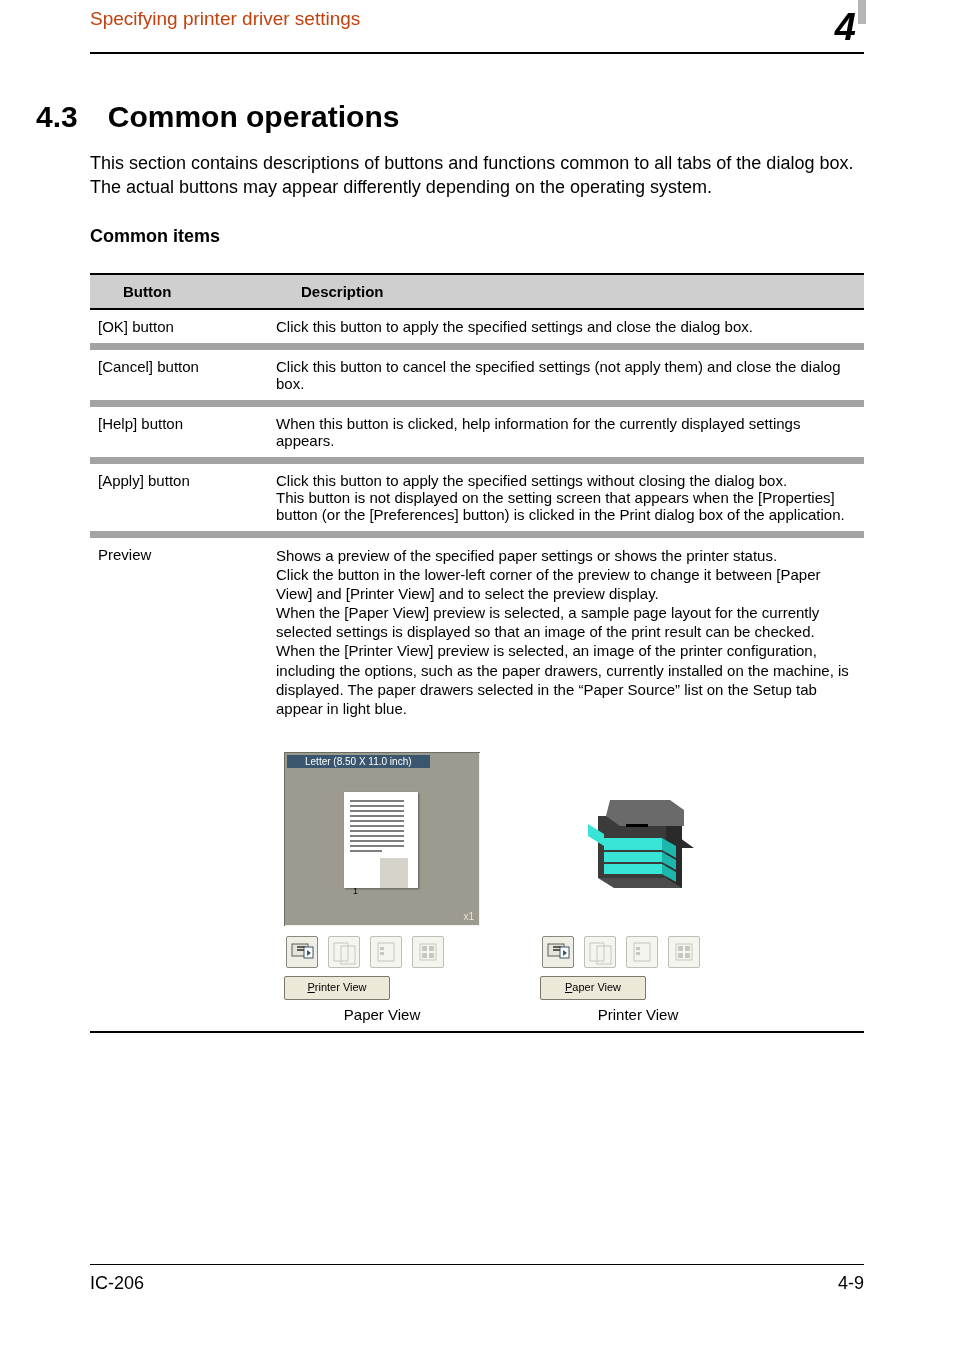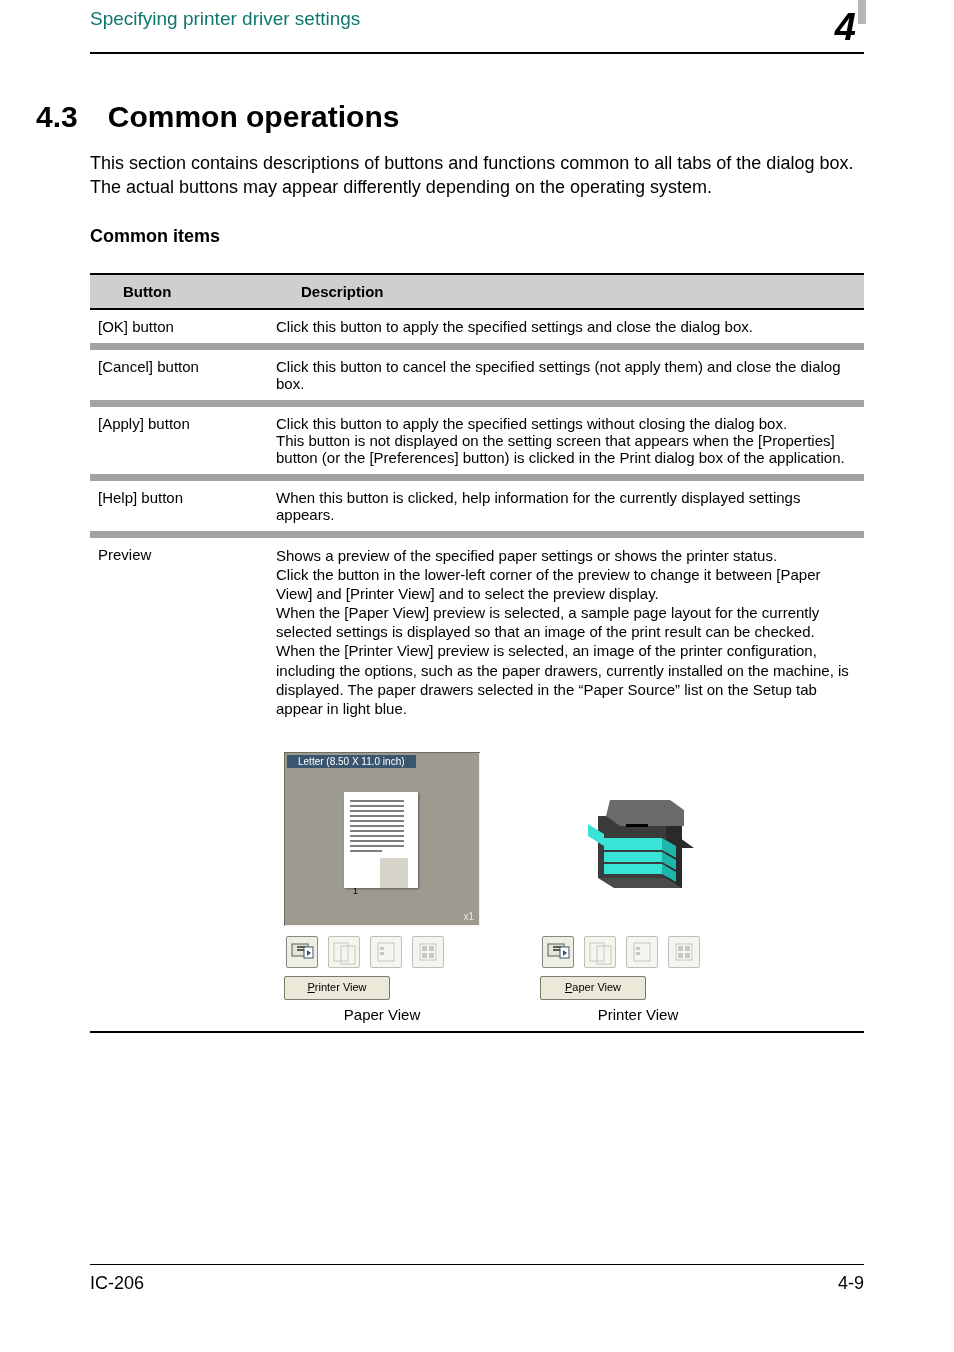--- a/index.html
+++ b/index.html
@@ -17,21 +17,21 @@
   }
   .header {
     position: absolute;
     top: 8px;
     left: 90px;
     right: 90px;
     height: 52px;
   }
   .header-title {
     font-size: 19px;
-    color: #0f766e;
+    color: #c2410c;
   }
   .header-number-box {
     position: absolute;
     right: 0;
     top: -8px;
     width: 54px;
     height: 52px;
   }
   .gray-bar {
     position: absolute;
@@ -150,21 +150,21 @@
     text-align: center;
     margin-top: 6px;
   }
   
   .pview-label {
     position: absolute;
     top: 3px; left: 3px;
     font-size: 10px;
     color: #fff;
     background: #3a556e;
-    padding: 1px 11px;
+    padding: 1px 18px;
   }
   .pview-sheet {
     position: absolute;
     left: 60px; top: 40px;
     width: 74px; height: 96px;
     background: #fff;
     box-shadow: 1px 1px 2px rgba(0,0,0,.4);
   }
   .pview-sheet .ln {
     height: 2px; background: #7e7e7e;
@@ -236,27 +236,27 @@
       <tbody>
         <tr>
           <td>[OK] button</td>
           <td>Click this button to apply the specified settings and close the dialog box.</td>
         </tr>
         <tr>
           <td>[Cancel] button</td>
           <td>Click this button to cancel the specified settings (not apply them) and close the dialog box.</td>
         </tr>
         <tr>
+          <td>[Help] button</td>
+          <td>When this button is clicked, help information for the currently displayed settings appears.</td>
+        </tr>
+        <tr>
           <td>[Apply] button</td>
           <td style="white-space: pre-line;">Click this button to apply the specified settings without closing the dialog box.
 This button is not displayed on the setting screen that appears when the [Properties] button (or the [Preferences] button) is clicked in the Print dialog box of the application.</td>
-        </tr>
-        <tr>
-          <td>[Help] button</td>
-          <td>When this button is clicked, help information for the currently displayed settings appears.</td>
         </tr>
         <tr class="preview-row">
           <td>Preview</td>
           <td>
             <div class="prev-text" style="white-space: pre-line;">Shows a preview of the specified paper settings or shows the printer status.
 Click the button in the lower-left corner of the preview to change it between [Paper View] and [Printer View] and to select the preview display.
 When the [Paper View] preview is selected, a sample page layout for the currently selected settings is displayed so that an image of the print result can be checked.
 When the [Printer View] preview is selected, an image of the printer configuration, including the options, such as the paper drawers, currently installed on the machine, is displayed. The paper drawers selected in the “Paper Source” list on the Setup tab appear in light blue.</div>
 
             <div class="preview-panels">

